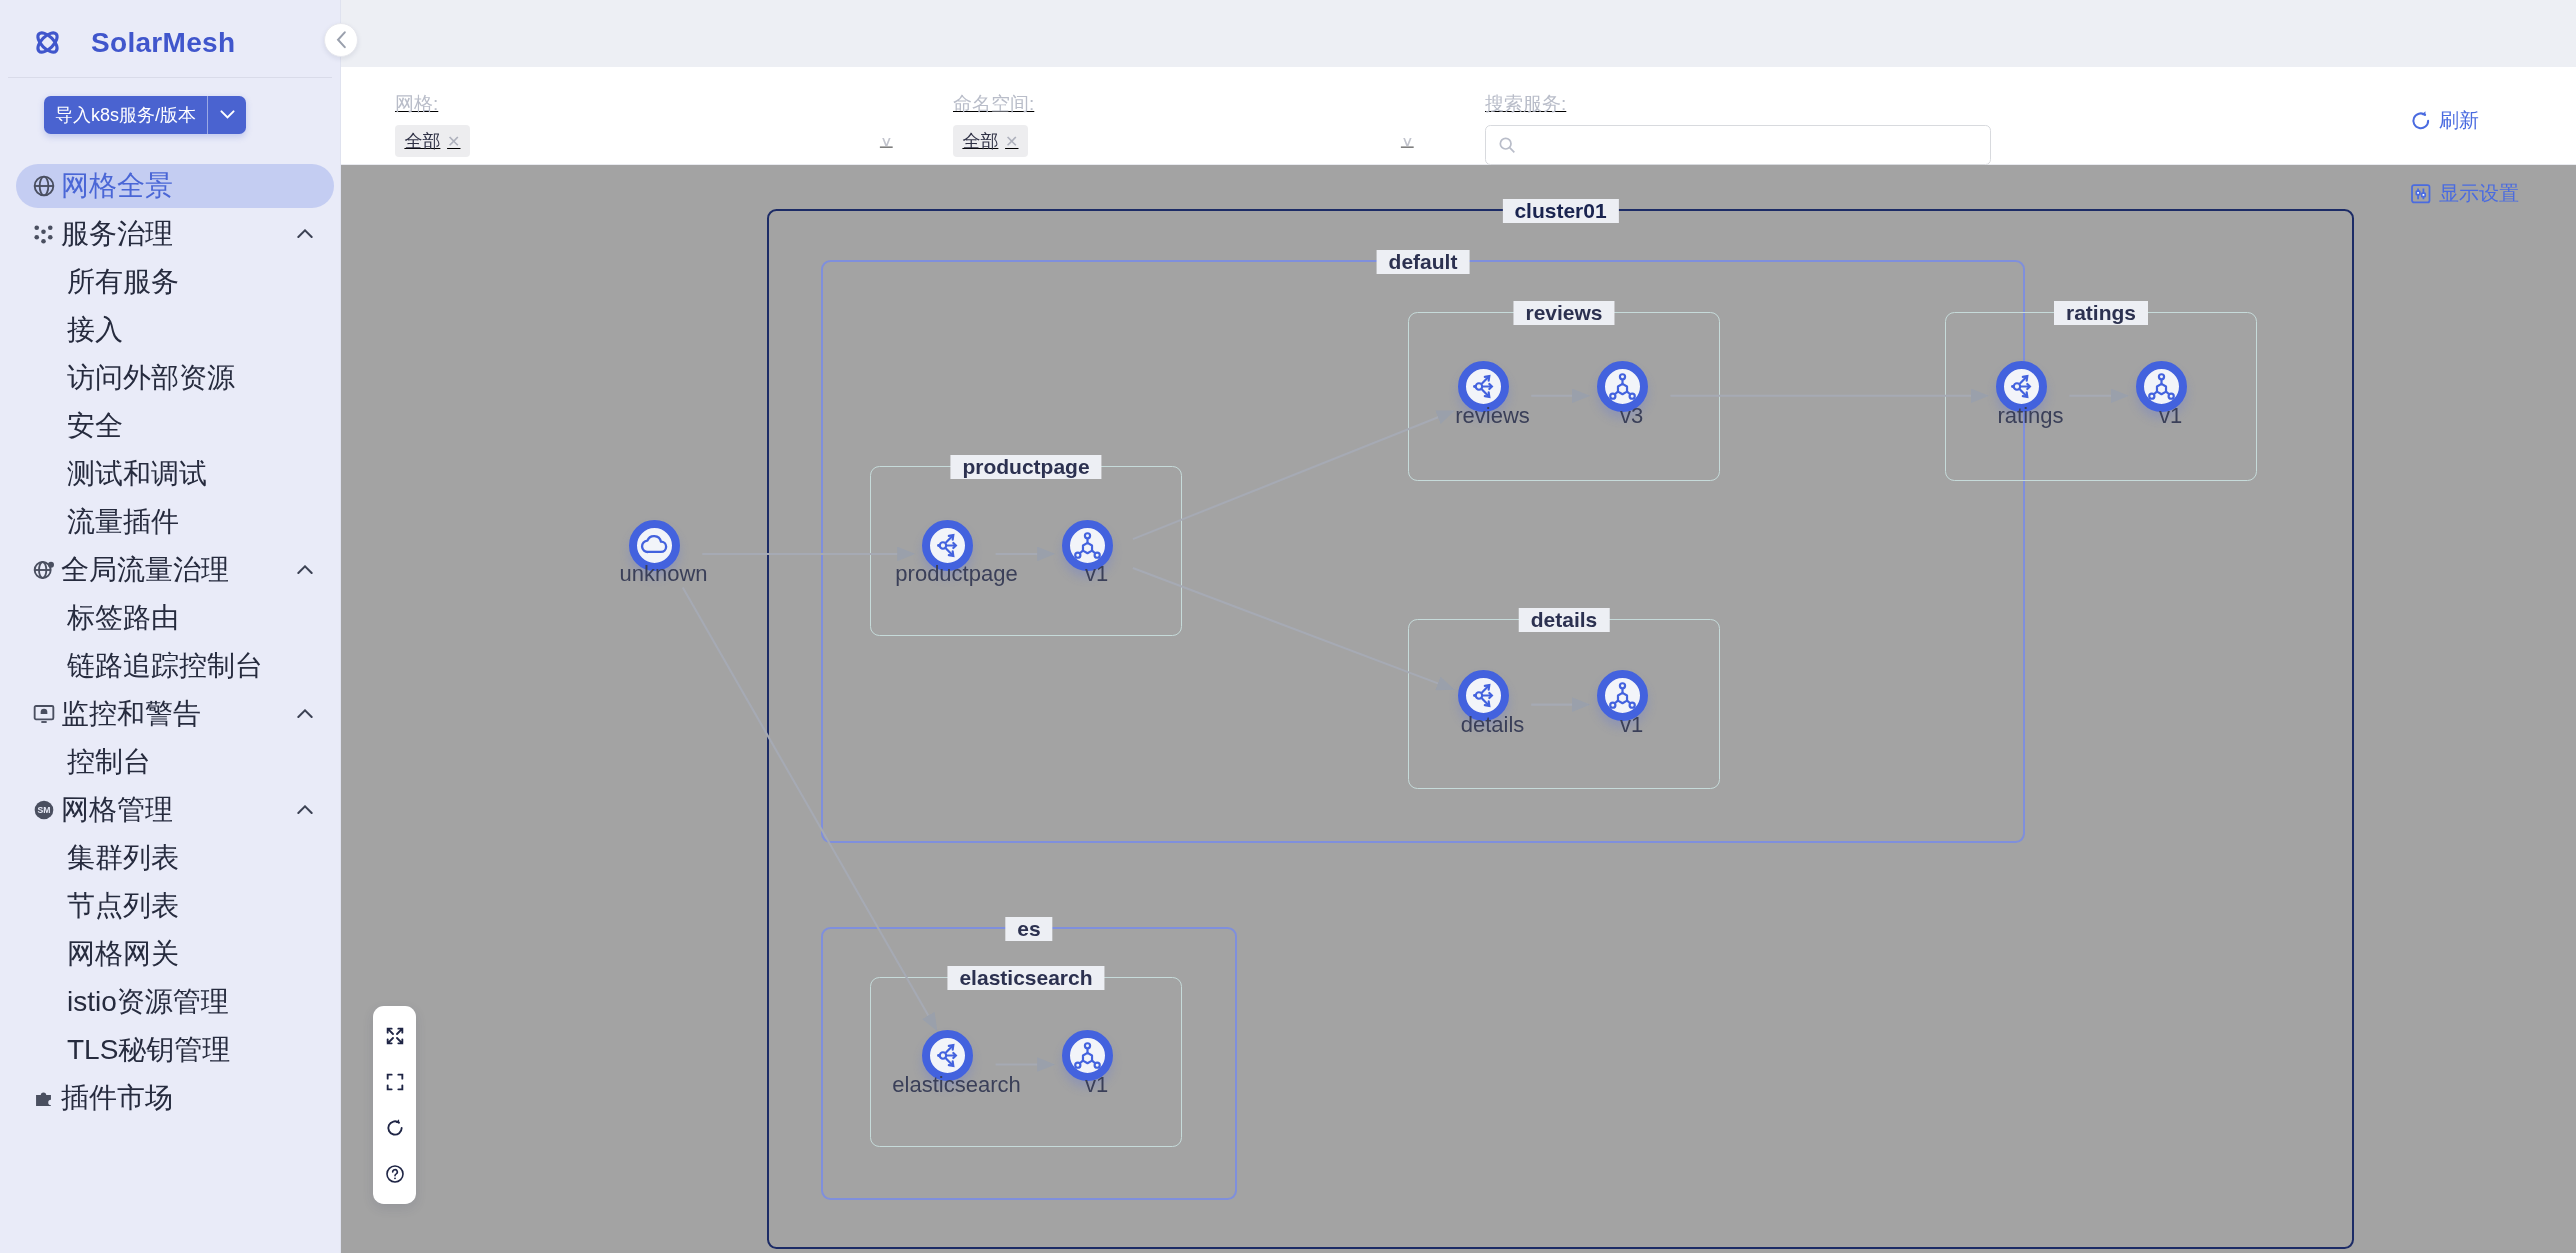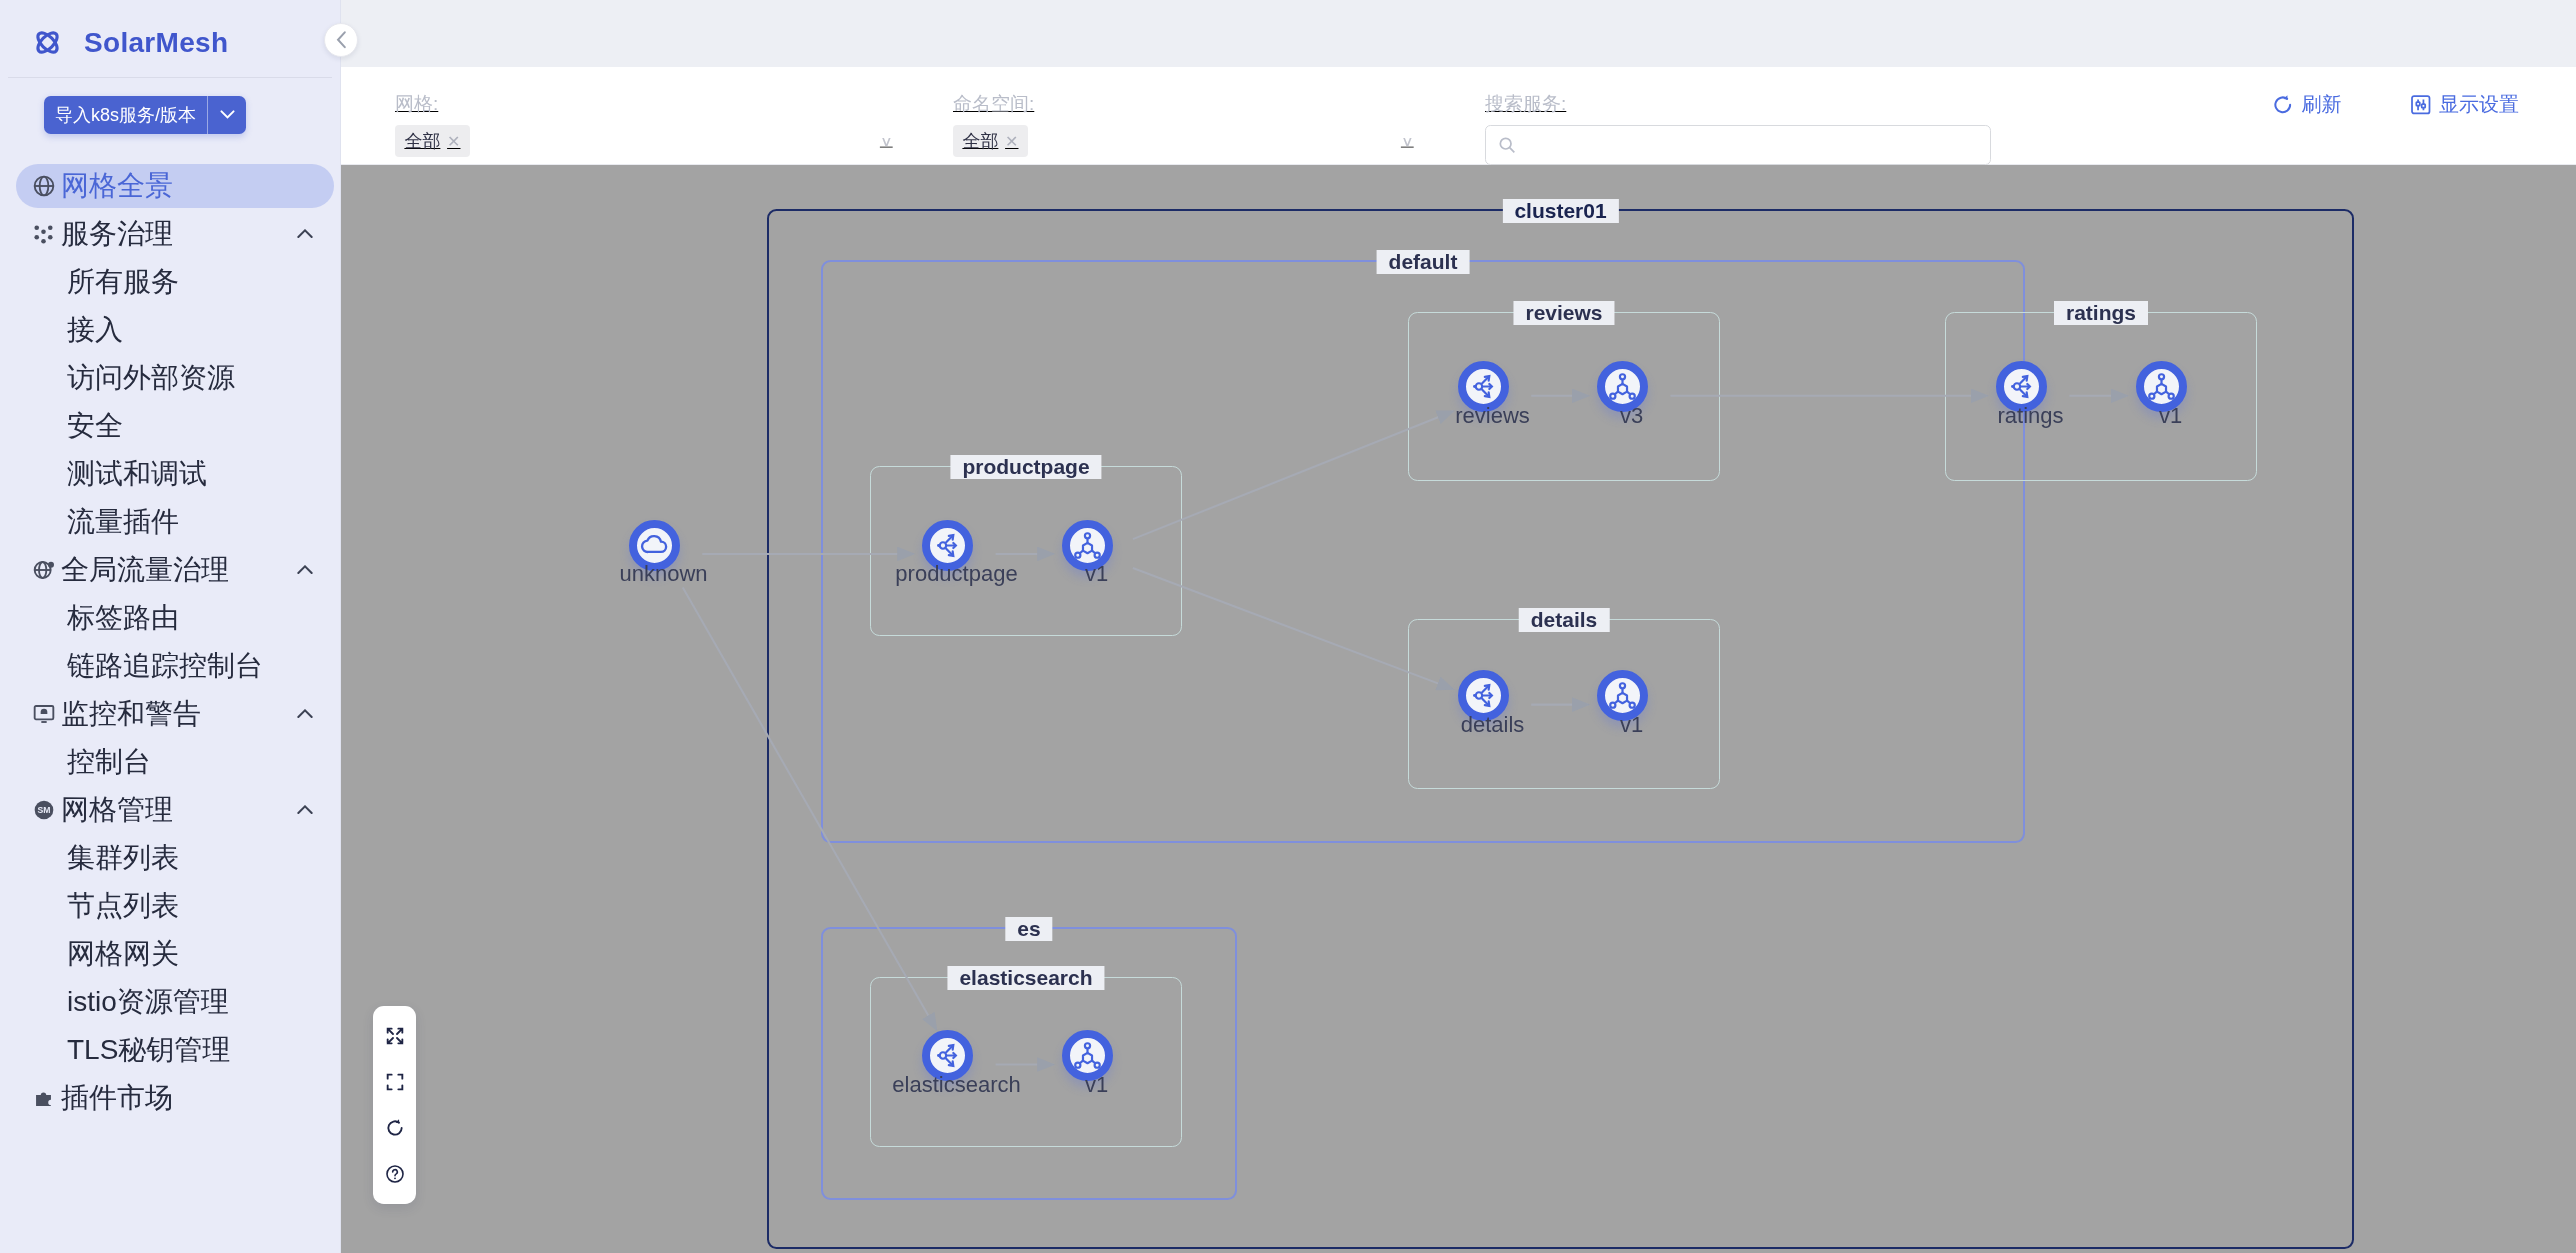--- a/index.html
+++ b/index.html
@@ -3,21 +3,21 @@
 <meta charset="utf-8">
 <style>
   * { margin:0; padding:0; box-sizing:border-box; }
   html,body { width:2576px; height:1253px; overflow:hidden; }
   body { font-family:"Liberation Sans","DejaVu Sans",sans-serif; background:#edeff4; }
   .app { position:relative; width:2576px; height:1253px; }
 
   
   .sidebar { position:absolute; left:0; top:0; width:341px; height:1253px;
              background:#e9ebf8; border-right:0.7px solid #dfe2ef; z-index:5; }
-  .logo-row { display:flex; align-items:center; gap:21px; padding:24px 0 0 32px; height:62px; }
+  .logo-row { display:flex; align-items:center; gap:28px; padding:24px 0 0 32px; height:62px; }
   .brand { font-size:28px; font-weight:700; color:#4056cc; letter-spacing:0.3px; }
   .sidebar-divider { height:0.7px; background:#d9dbe9; margin:15px 8px 0 8px; }
   .import-btn { position:absolute; left:44px; top:96px; width:202px; height:38px;
                 background:#4a63d0; border-radius:6.7px; display:flex; color:#fff;
                 box-shadow:0 2.7px 6.7px rgba(74,99,208,.25); cursor:pointer; }
   .import-main { flex:1; display:flex; align-items:center; justify-content:center;
                  font-size:18px; border-right:0.7px solid rgba(255,255,255,.45); }
   .import-caret { width:38px; display:flex; align-items:center; justify-content:center; font-size:16px; }
   .menu { position:absolute; left:0; top:162px; width:341px; }
   .mi { position:relative; height:48px; display:flex; align-items:center; cursor:pointer; }
@@ -56,21 +56,21 @@
   .tag .x { color:#aeb1bc; font-size:16px; }
   .sel-caret { color:#c2c4cd; font-size:17.5px; transform:scaleY(.8); cursor:pointer; }
   .mesh-col { left:54px; }  .mesh-col .sel-caret { margin-left:410px; }
   .ns-col { left:612px; }   .ns-col .sel-caret { margin-left:373px; }
   .search-col { left:1144px; }
   .search-box { width:506px; height:40px; border:1.3px solid #d8dade; border-radius:5.4px;
                 background:#fff; display:flex; align-items:center; padding-left:10.8px; }
   .search-box svg { flex:none; }
   .search-input { border:none; outline:none; flex:1; height:100%; font-size:18px; color:#303246;
                   background:transparent; padding-left:8px; }
-  .f-actions { position:absolute; right:57px; top:24px; display:flex; gap:68px; }
+  .f-actions { position:absolute; right:57px; top:40px; display:flex; gap:46px;flex-direction:column; }
   .f-act { display:flex; align-items:center; gap:8px; color:#4a6be0; font-size:20px; cursor:pointer; }
 
   
   .canvas { position:absolute; left:341px; top:165px; right:0; bottom:0; background:#a3a3a3;
             overflow:hidden; }
   .gbox { position:absolute; border-radius:9.4px; }
   .gbox-label { position:absolute; left:50%; top:0; transform:translate(-50%,-50%);
                 background:#edeff4; padding:0 12px; font-size:21px; font-weight:600;
                 color:#2c3150; white-space:nowrap; }
   .b-cluster { border:2px solid #1c2b66; }

